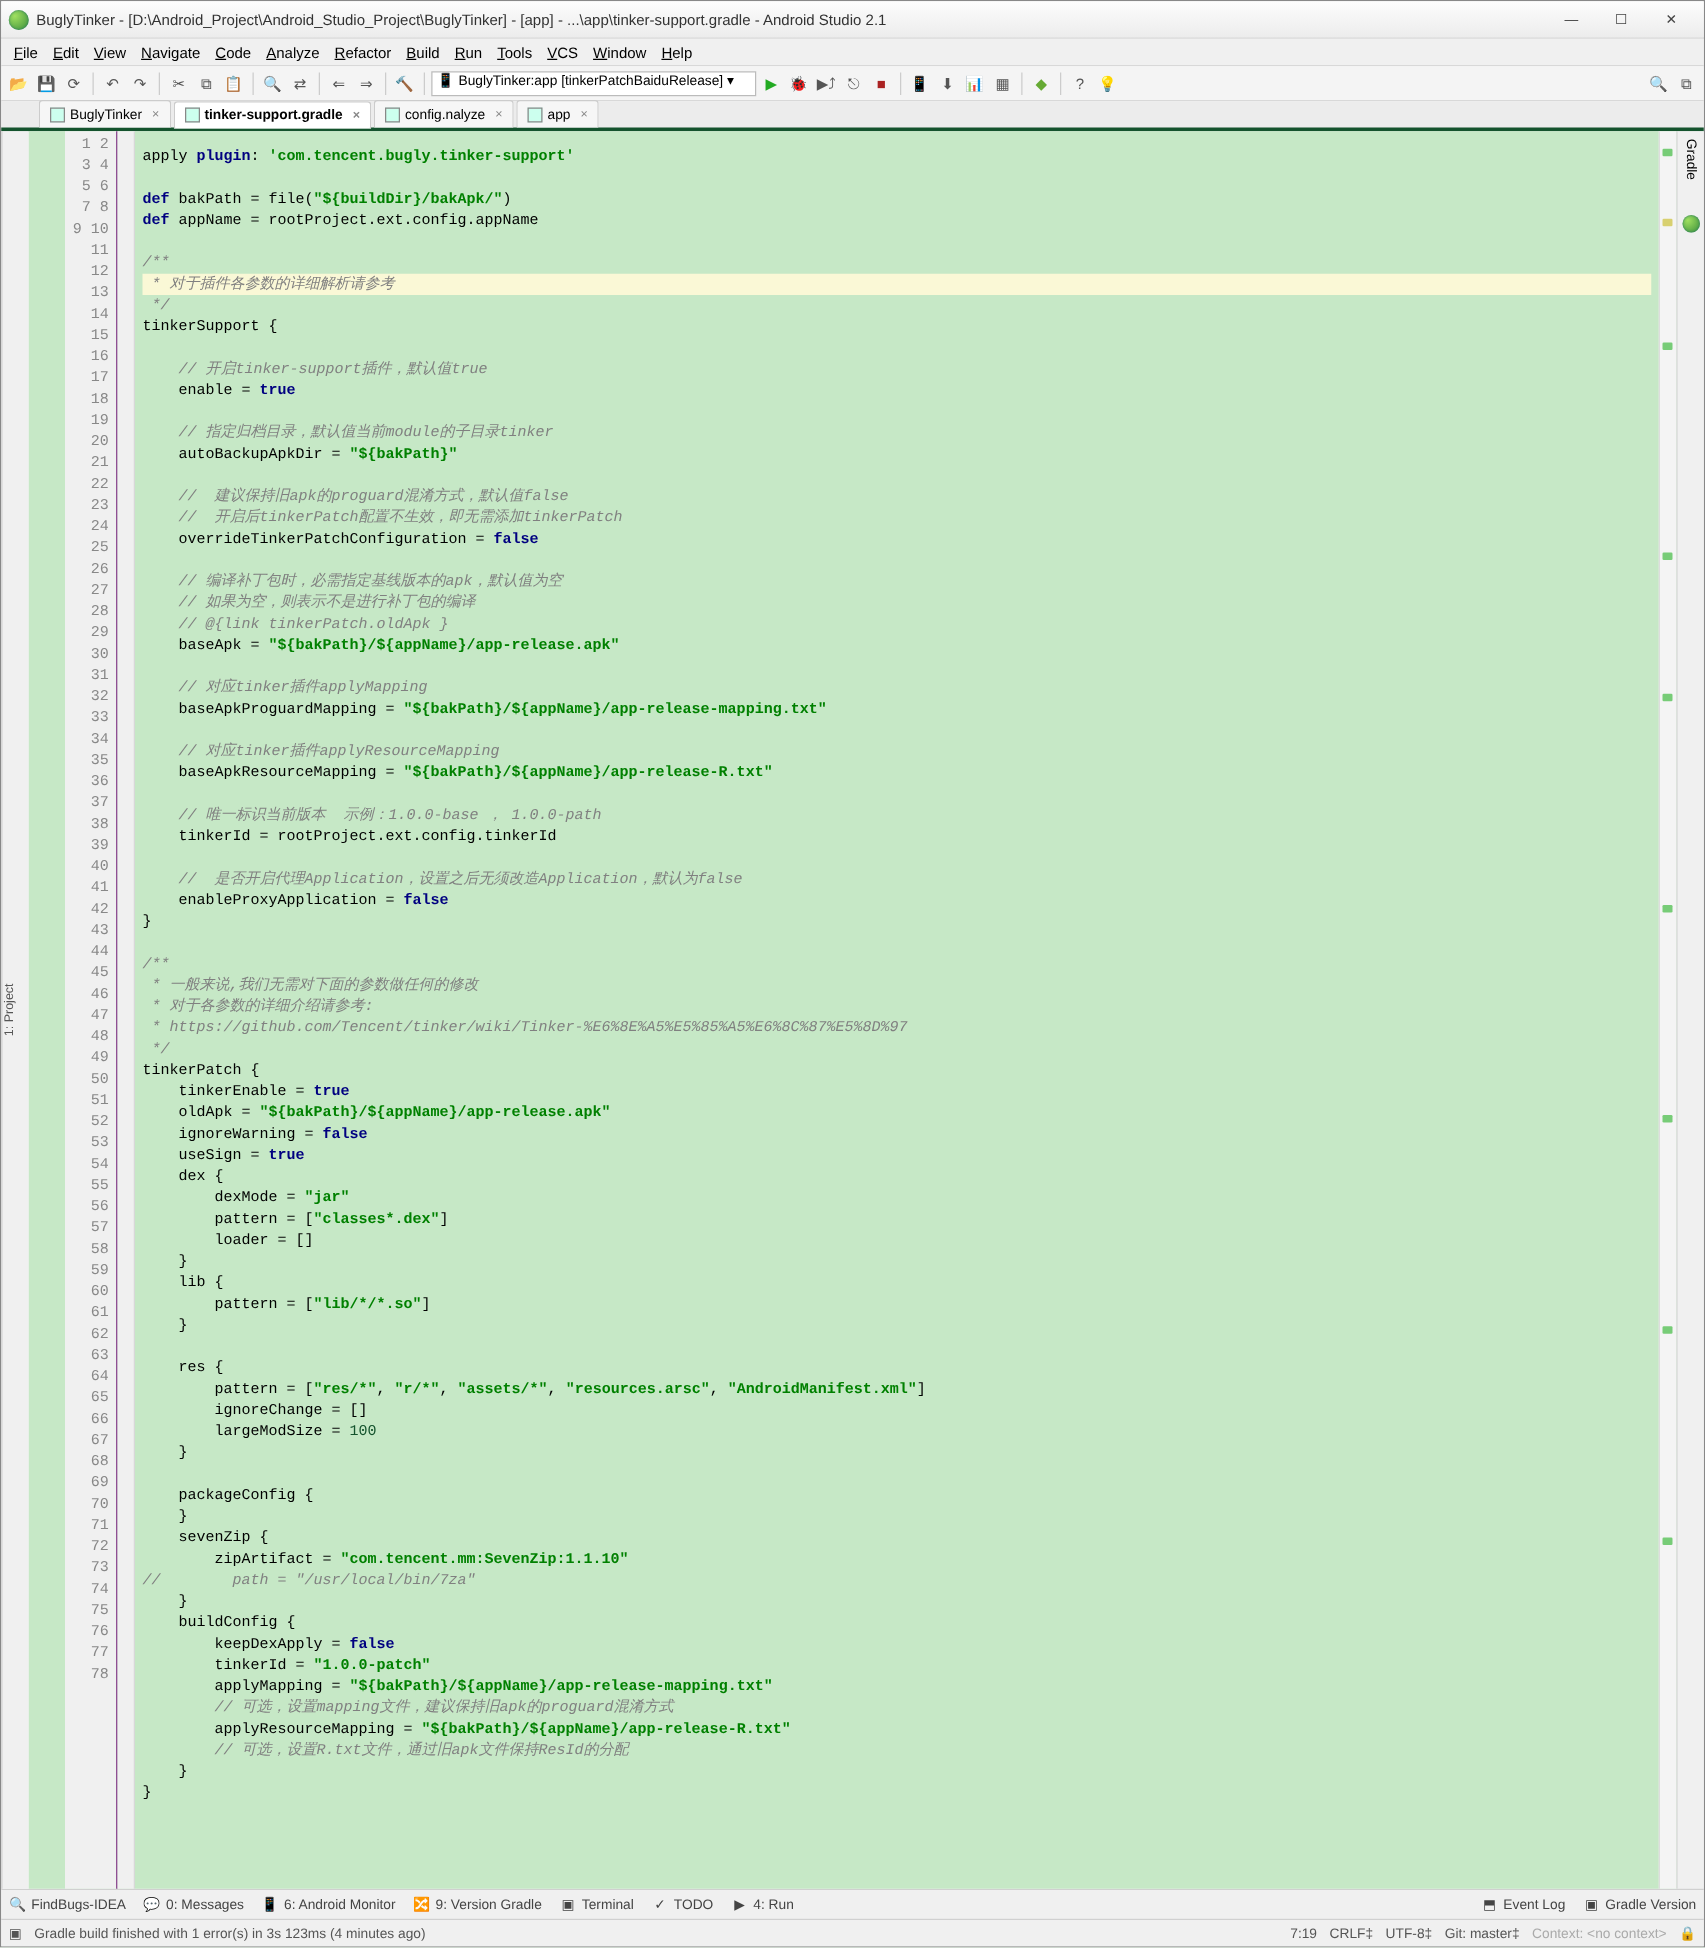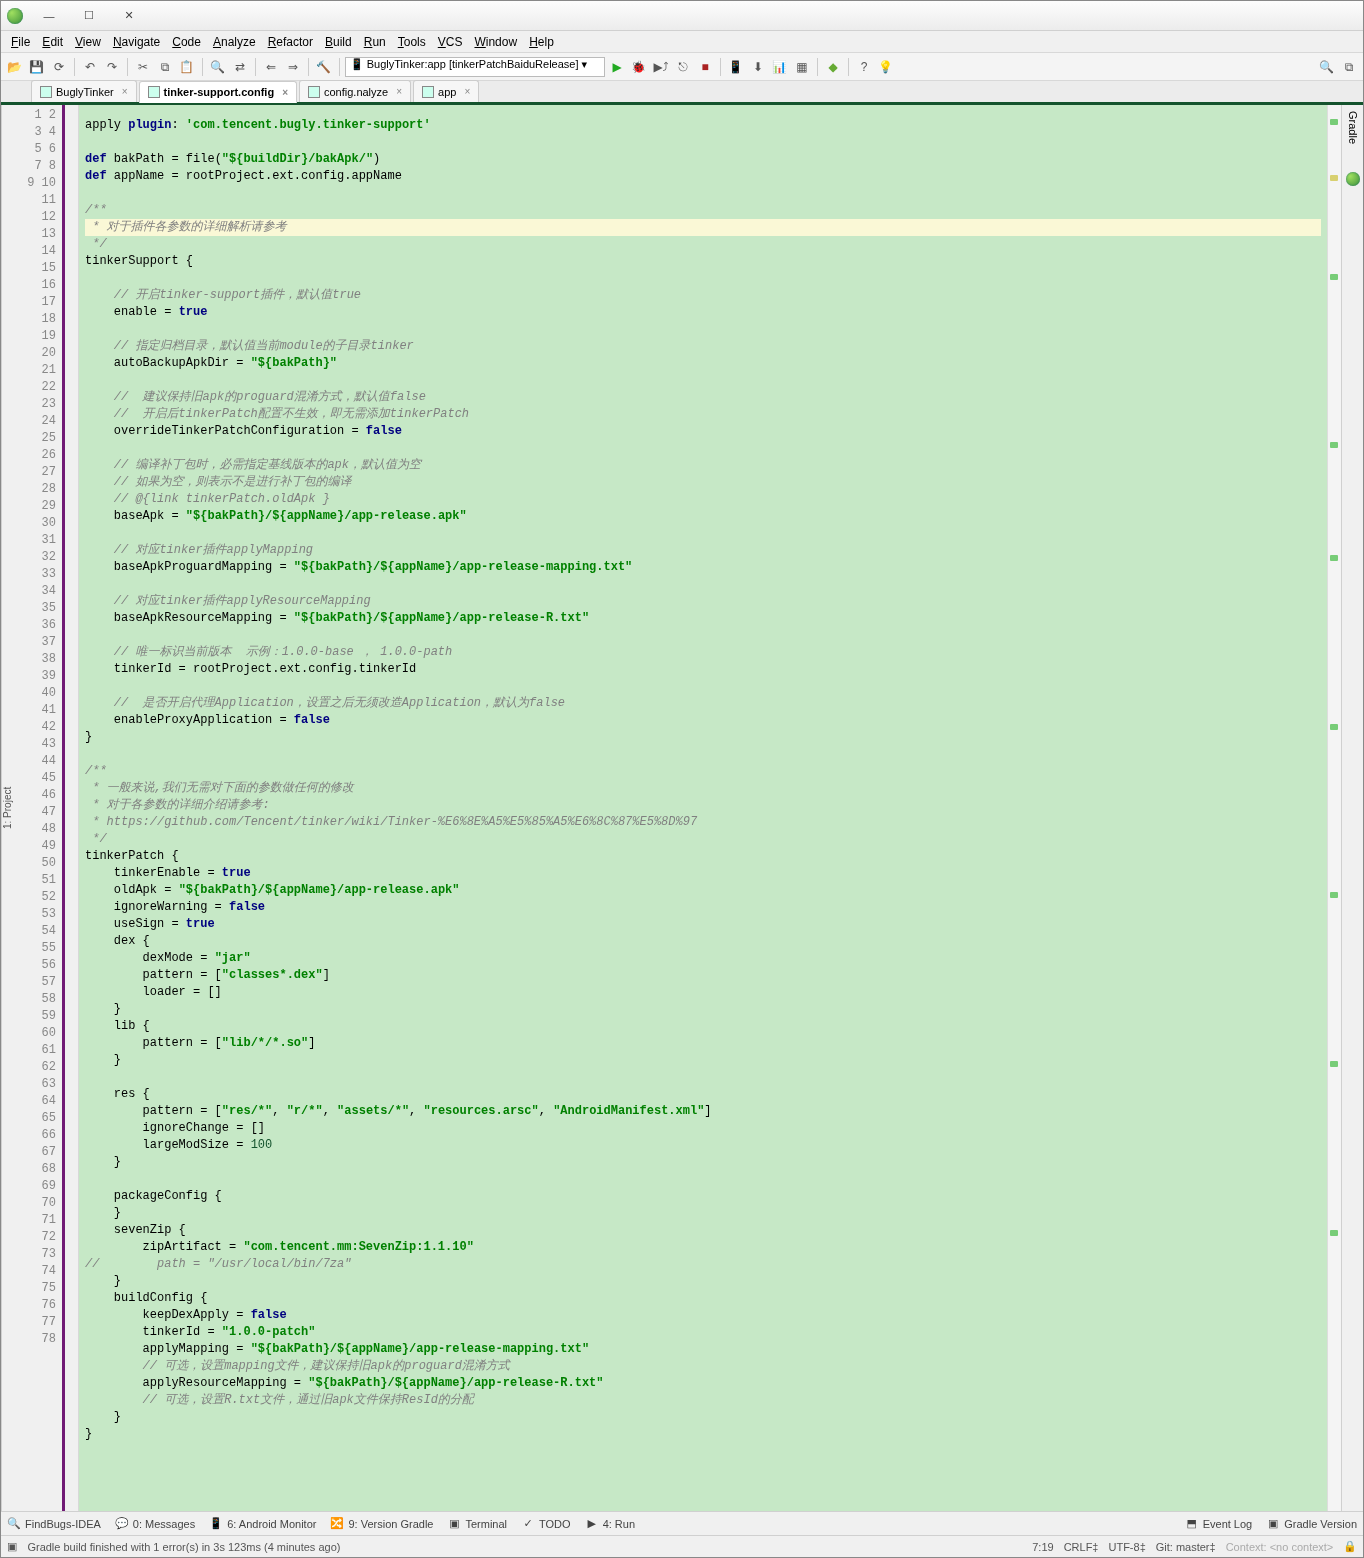--- a/index.html
+++ b/index.html
@@ -19,21 +19,21 @@
 .tabsrow { height: 24px; background: #ececec; display: flex; align-items: flex-end; border-bottom: 3px solid #14532d; padding-left: 30px; }
 .tab { display: flex; align-items: center; height: 22px; padding: 0 8px; margin-right: 2px; border: 1px solid #ccc; border-bottom: none; background: #f6f6f6; border-radius: 3px 3px 0 0; font-size: 11px; gap: 4px; position: relative; }
 .tab.active { background: #fff; font-weight: bold; color: #000; border-bottom: 1px solid #fff; margin-bottom: -1px; }
 .tab .tabicon { width: 12px; height: 12px; border: 1px solid #888; background: #cfe; }
 .tab .closex { color: #888; font-size: 10px; margin-left: 4px; }
 .body { flex: 1; display: flex; min-height: 0; }
 .leftgutter { width: 22px; background: #f0f0f0; border-right: 1px solid #d0d0d0; display: flex; flex-direction: column; align-items: center; font-size: 10px; color: #555; writing-mode: vertical-rl; transform: rotate(180deg); gap: 14px; padding: 10px 0; }
 .leftgutter .stub { cursor: default; }
 .rightgutter { width: 22px; background: #f0f0f0; border-left: 1px solid #d0d0d0; display: flex; flex-direction: column; align-items: center; padding-top: 6px; gap: 8px; }
 .editor { flex: 1; display: flex; background: #C6E8C6; font-family: "Consolas","Courier New",monospace; font-size: 12px; min-width: 0; position: relative; }
-.gutter { width: 42px; background: #f0f0f0; border-right: 3px solid #701a75; text-align: right; padding: 2px 6px 2px 2px; color: #888; line-height: 17px; }
+.gutter { width: 42px; background: #f0f0f0; border-right: 1px solid #701a75; text-align: right; padding: 2px 6px 2px 2px; color: #888; line-height: 17px; margin-left: 29px; }
 .foldcol { width: 14px; background: #f0f0f0; border-right: 1px solid #d8d8d8; }
 .code { flex: 1; padding: 12px 6px; line-height: 17px; white-space: pre; overflow: hidden; }
 .code .kw { color: #000080; font-weight: bold; }
 .code .cm { color: #808080; font-style: italic; }
 .code .str { color: #008000; font-weight: bold; }
 .code .num { color: #14532d; }
 .code .hl { background: #faf8d6; display: inline-block; width: 100%; }
 .markerstrip { width: 14px; background: #f4f4f4; border-left: 1px solid #ddd; position: relative; }
 .markerstrip .mark { position: absolute; left: 2px; width: 8px; height: 6px; background: #7c7; border-radius: 1px; }
 .markerstrip .warn { background: #d8d070; }
@@ -45,20 +45,21 @@
 .statusbar .ctx { color: #aaa; }
 .iconbox { width: 14px; height: 14px; display: inline-flex; align-items: center; justify-content: center; }
 .greencircle { width: 14px; height: 14px; border-radius: 50%; background: radial-gradient(circle at 30% 30%, #a0e060, #3a8e3a); box-shadow: inset 0 0 2px #276; }
 </style>
 </head>
 <body>
 
 <div class="window">
   <div class="titlebar">
     <div class="appicon"></div>
+    <div class="title">BuglyTinker - [D:\Android_Project\Android_Studio_Project\BuglyTinker] - [app] - ...\app\tinker-support.gradle - Android Studio 2.1</div>
     <div class="winbtn">—</div>
     <div class="winbtn">☐</div>
     <div class="winbtn">✕</div>
   </div>
 
   <div class="menubar" id="menubar">
       <span><u>F</u>ile</span>
       <span><u>E</u>dit</span>
       <span><u>V</u>iew</span>
       <span><u>N</u>avigate</span>
@@ -115,21 +116,21 @@
   </div>
 
   <div class="tabsrow" id="tabsrow">
       <div class="tab">
         <span class="tabicon"></span>
         <span>BuglyTinker</span>
         <span class="closex">×</span>
       </div>
       <div class="tab active">
         <span class="tabicon"></span>
-        <span>tinker-support.config</span>
+        <span>tinker-support.gradle</span>
         <span class="closex">×</span>
       </div>
       <div class="tab">
         <span class="tabicon"></span>
         <span>config.nalyze</span>
         <span class="closex">×</span>
       </div>
       <div class="tab">
         <span class="tabicon"></span>
         <span>app</span>

